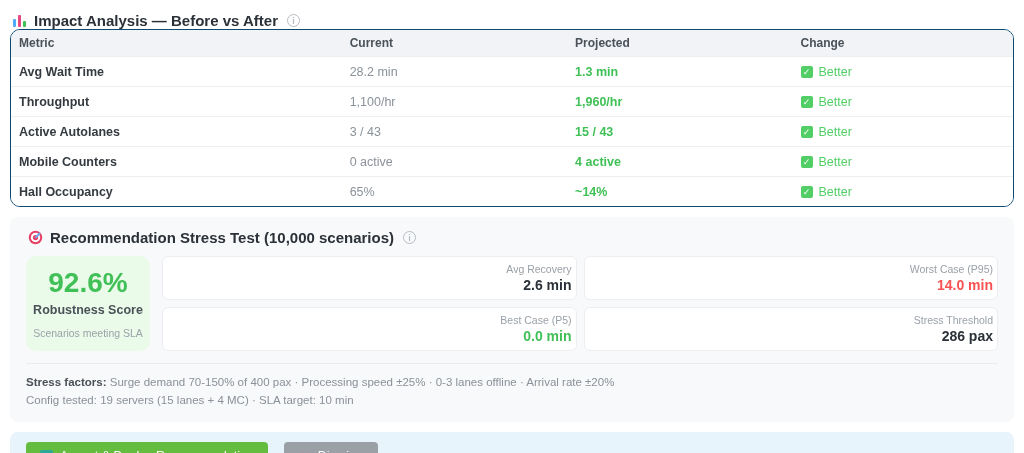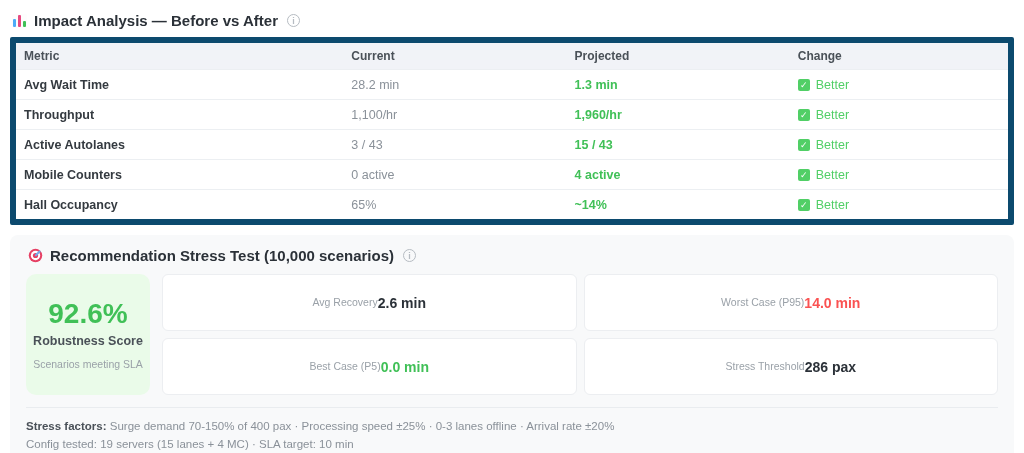--- a/index.html
+++ b/index.html
@@ -8,21 +8,21 @@
     font-family: "Liberation Sans", "DejaVu Sans", sans-serif;
     background: #ffffff;
     color: #343a40;
     padding: 10px;
   }
 
   
   .section-title {
     display: flex; align-items: center; gap: 7px;
     font-size: 15px; font-weight: 700; color: #2b3138;
-    margin: 2px 0 8px 2px;
+    margin: 2px 0 0 2px;
   }
   .panel .section-title { margin: 0 0 10px 2px; }
 
   .info-icon {
     display: inline-flex; align-items: center; justify-content: center;
     width: 13px; height: 13px; border: 1px solid #b6bcc2; border-radius: 50%;
     color: #b6bcc2; font-size: 9px; font-weight: 700; font-style: normal;
     margin-left: 2px; cursor: default;
   }
 
@@ -35,21 +35,21 @@
   .bar-chart-icon i { display: block; width: 3px; border-radius: 1px; }
   .bar-chart-icon .b1 { height: 8px;  background: #4dabf7; }
   .bar-chart-icon .b2 { height: 12px; background: #e64980; }
   .bar-chart-icon .b3 { height: 6px;  background: #40c057; }
 
   
   .target-icon { width: 15px; height: 15px; display: inline-block; }
 
   
   .table-wrap {
-    border: 6px solid #0c4a6e; border-radius: 2px; overflow: hidden;
+    border: 1px solid #0c4a6e; border-radius: 10px; overflow: hidden;
   }
   table { width: 100%; border-collapse: collapse; table-layout: fixed; }
   thead th {
     background: #f1f3f7; text-align: left;
     font-size: 12px; font-weight: 700; color: #4a5158;
     padding: 6px 8px;
   }
   tbody td {
     font-size: 12.5px; padding: 7px 8px;
     border-top: 1px solid #ecef f1;
@@ -71,33 +71,33 @@
   .panel {
     margin-top: 10px;
     background: #f8f9fa; border-radius: 8px;
     padding: 12px 16px 12px 16px;
   }
   .panel-body { display: flex; gap: 12px; align-items: stretch; }
   .score-card {
     width: 124px; flex: 0 0 124px;
     background: #eafbe9; border-radius: 10px;
     display: flex; flex-direction: column; align-items: center; justify-content: center;
-    text-align: center; padding: 25px 4px;
+    text-align: center; padding: 12px 4px;
   }
   .score-value { font-size: 28px; font-weight: 700; color: #40c057; line-height: 1.1; }
   .score-label { font-size: 12.5px; font-weight: 600; color: #4a5158; margin-top: 4px; }
   .score-sublabel { font-size: 10.5px; color: #9aa1a8; margin-top: 10px; }
 
   .stats-grid {
     flex: 1; display: grid;
     grid-template-columns: 1fr 1fr; grid-auto-rows: 1fr; gap: 7px;
   }
   .stat-card {
     background: #ffffff; border: 1px solid #eceef1; border-radius: 6px;
-    display: flex; flex-direction: row; align-items: center; justify-content: center;
+    display: flex; flex-direction: column; align-items: flex-end; justify-content: center;
     padding: 4px; text-align: center;
   }
   .stat-label { font-size: 10.5px; color: #9aa1a8; }
   .stat-value { font-size: 14px; font-weight: 700; margin-top: 2px; }
   .val-dark  { color: #2b3138; }
   .val-red   { color: #fa5252; }
   .val-green { color: #40c057; }
 
   .factors {
     margin-top: 12px; padding-top: 9px; border-top: 1px solid #e9ecef;

